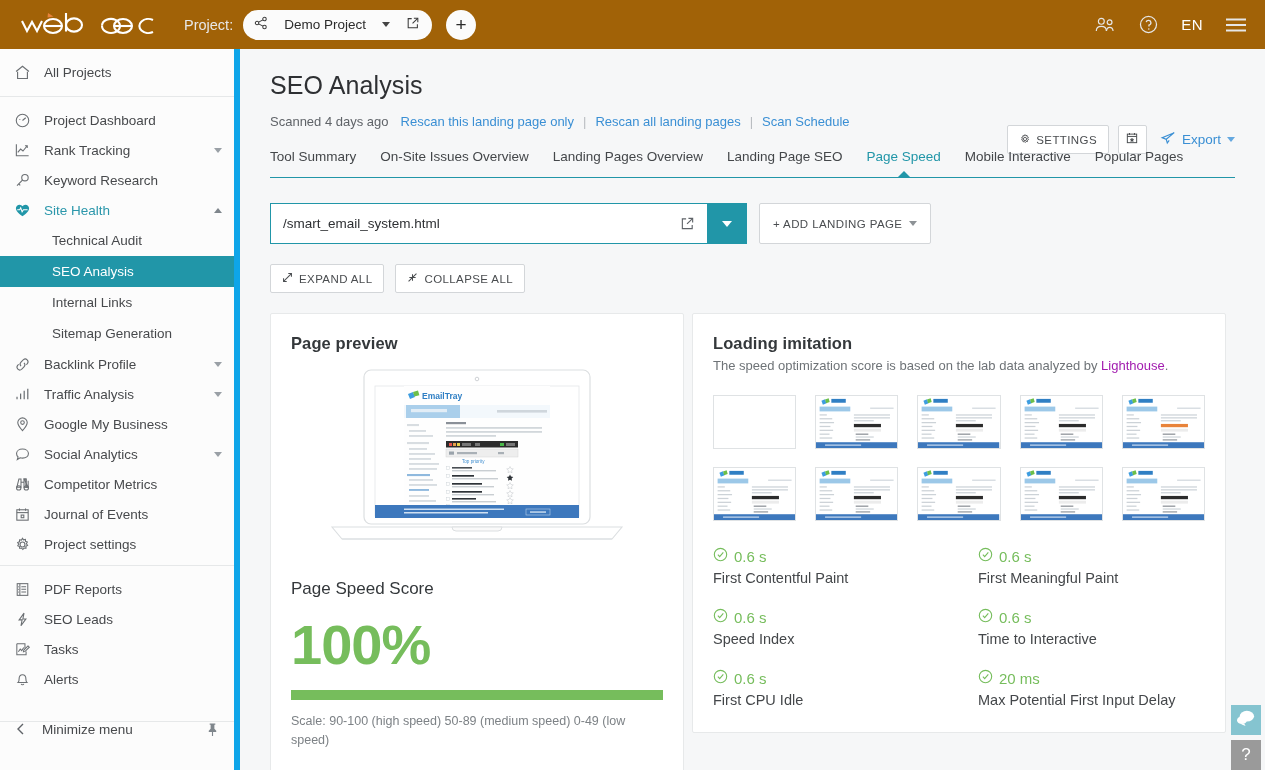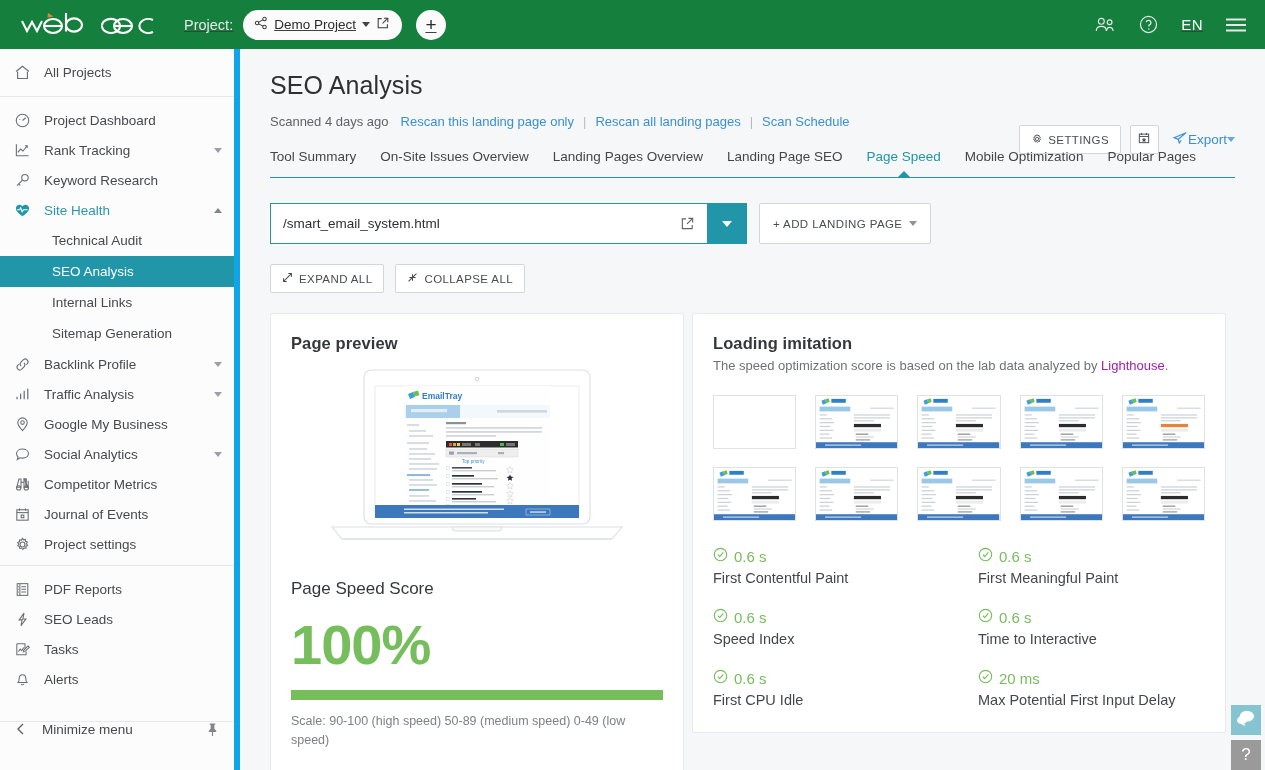--- a/index.html
+++ b/index.html
@@ -6,33 +6,33 @@
   html, body {
     width: 1265px; height: 770px;
     overflow: hidden;
     font-family: "Liberation Sans", sans-serif;
     background: #f4f5f6;
     color: #3c4043;
   }
   
   .topbar {
     position: absolute; top: 0; left: 0; width: 1265px; height: 49px;
-    background: #15803d; display: flex; align-items: center; text-decoration: underline;
+    background: #a16207; display: flex; align-items: center;
   }
   .logo {
     margin-left: 18px; width: 150px; height: 30px;
     position: relative;
   }
   .logo svg { display:block; }
   .project-label {
     color: #e8e8e8; font-size: 14.5px; margin-left: 16px; font-weight: 400;
   }
   .project-pill {
     margin-left: 10px; height: 30px; border-radius: 15px; background: #fbfbfb;
-    display: flex; align-items: center; padding: 0 12px 0 11px; gap: 6px;
+    display: flex; align-items: center; padding: 0 12px 0 11px; gap: 16px;
     cursor: pointer;
   }
   .project-pill .pname { font-size: 13.5px; color: #2b2b2b; }
   .caret-dark {
     width: 0; height: 0; border-left: 4.5px solid transparent;
     border-right: 4.5px solid transparent; border-top: 5px solid #444;
   }
   .plus-btn {
     margin-left: 14px; width: 30px; height: 30px; border-radius: 50%;
     background: #fbfbfb; display: flex; align-items: center; justify-content: center;
@@ -99,21 +99,21 @@
   .btn-outline {
     height: 29px; border: 1px solid #d3d6d9; background: #fff; border-radius: 2px;
     display: flex; align-items: center; gap: 5px; padding: 0 11px;
     font-size: 11.5px; color: #4a4d50; letter-spacing: .4px; cursor: pointer;
   }
   .btn-icon-only {
     width: 29px; height: 29px; border: 1px solid #d3d6d9; background: #fff; border-radius: 2px;
     display: flex; align-items: center; justify-content: center; cursor: pointer; color: #4a4d50;
   }
   .export-link {
-    display: flex; align-items: center; color: #3a8fd4; font-size: 13.5px; cursor: pointer;
+    display: flex; align-items: center; gap: 6px; color: #3a8fd4; font-size: 13.5px; cursor: pointer;
     margin-left: 4px;
   }
   .caret-blue {
     width: 0; height: 0; border-left: 4.5px solid transparent;
     border-right: 4.5px solid transparent; border-top: 5px solid #64a8e0;
   }
 
   
   .tabs {
     margin: 20px 30px 0 30px; display: flex; gap: 0; position: relative;
@@ -536,21 +536,21 @@
       <span class="caret-blue"></span>
     </div>
   </div>
 
   <div class="tabs">
     <div class="tab">Tool Summary</div>
     <div class="tab">On-Site Issues Overview</div>
     <div class="tab">Landing Pages Overview</div>
     <div class="tab">Landing Page SEO</div>
     <div class="tab active">Page Speed</div>
-    <div class="tab">Mobile Optimization</div>
+    <div class="tab">Mobile Interactive</div>
     <div class="tab">Popular Pages</div>
   </div>
 
   <div class="url-row">
     <div class="url-box">
       <input value="/smart_email_system.html" style="">
       <span class="url-ext">
         <svg width="15" height="15" viewBox="0 0 16 16" fill="none" stroke="#5f6368" stroke-width="1.2">
           <path d="M13 9.5 V13.5 H2.5 V3 H6.5"></path>
             <path d="M9 2.5 H13.5 V7"></path>

